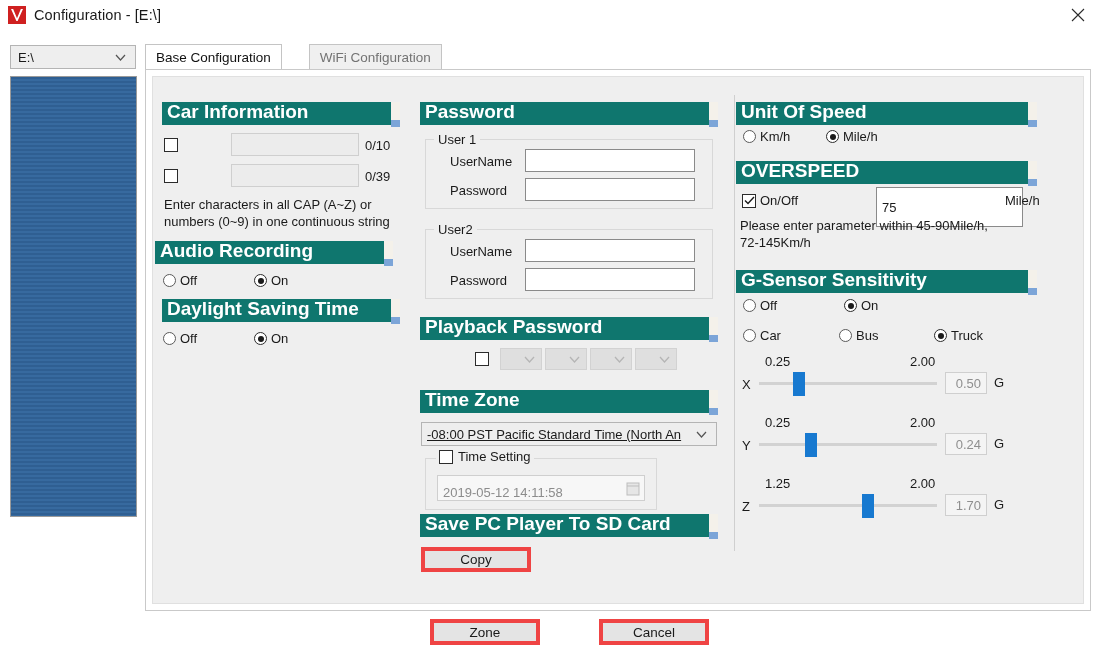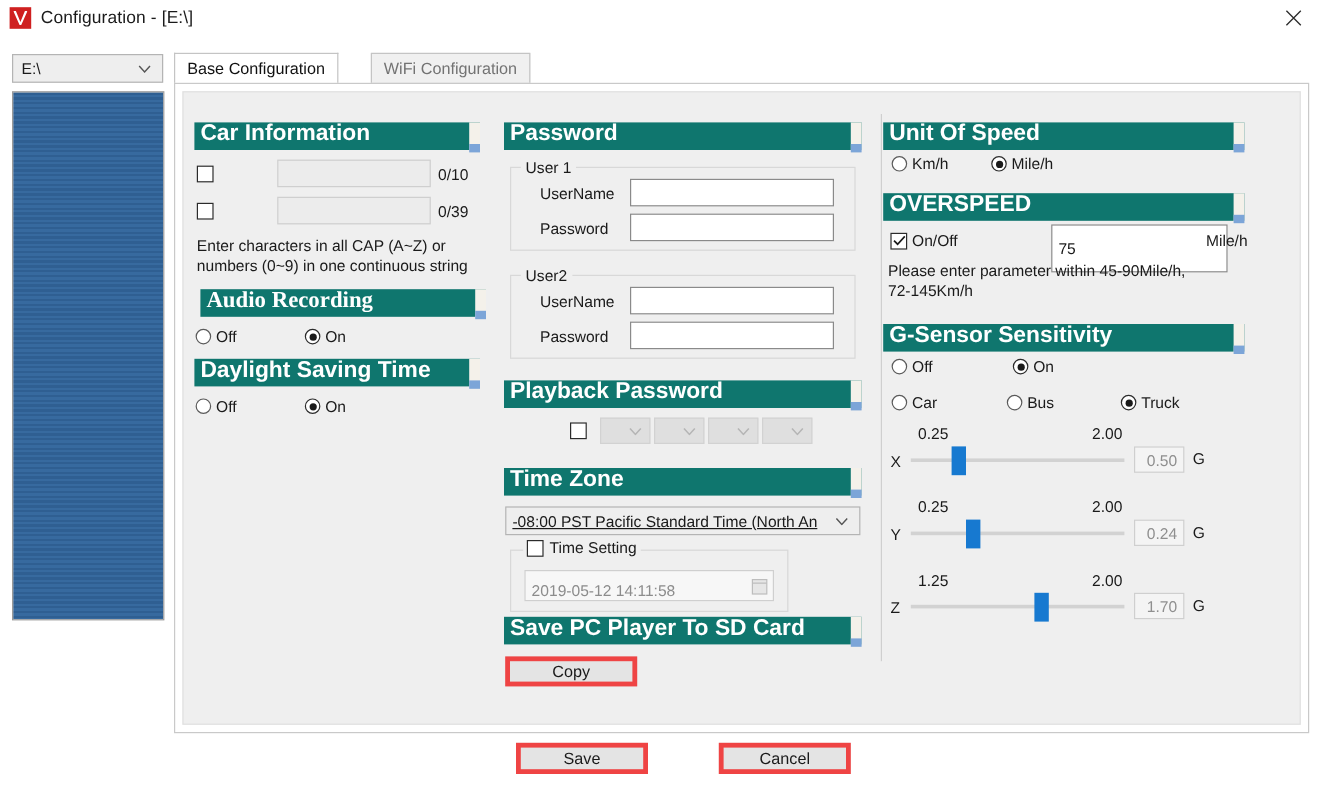--- a/index.html
+++ b/index.html
@@ -355,21 +355,21 @@
       <div class="tbox disabled" style="position:absolute; left:78px; top:87px; width:128px; height:23px;">
         <span></span>
       </div>
       <div class="static" style="position:absolute; left:212px; top:91px;">0/39</div>
 
       <div class="static" style="position:absolute; left:11px; top:119px; width:240px;">
         <div>Enter characters in all CAP (A~Z) or</div>
         <div>numbers (0~9) in one continuous string</div>
       </div>
 
-      <div class="sec" style="left:14px; top:164px; width:238px;font-family:Liberation Serif, serif;">
+      <div class="sec" style="left:2px; top:164px; width:238px;">
         <div class="sec-head">
           <span class="txt">Audio Recording</span>
           <span class="notch"></span>
         </div>
       </div>
       <div class="radio-group" style="position:absolute; left:10px; top:196px;">
         <span class="radio"></span>
         <span class="rlabel">Off</span>
       </div>
       <div class="radio-group" style="position:absolute; left:101px; top:196px;">
@@ -605,19 +605,19 @@
         <div class="track"></div>
         <div class="thumb" style="left:58%;"></div>
       </div>
       <div class="gval" style="left:792px; top:417px;">1.70</div>
       <div class="gunit" style="left:841px; top:420px;">G</div>
 
     </div>
   </div>
 
   <div class="btn footer-btn" style="left:430px;">
-    <span>Save</span>
+    <span>Zone</span>
   </div>
   <div class="btn footer-btn" style="left:599px;">
     <span>Cancel</span>
   </div>
 
 </div>
 
 </body></html>

